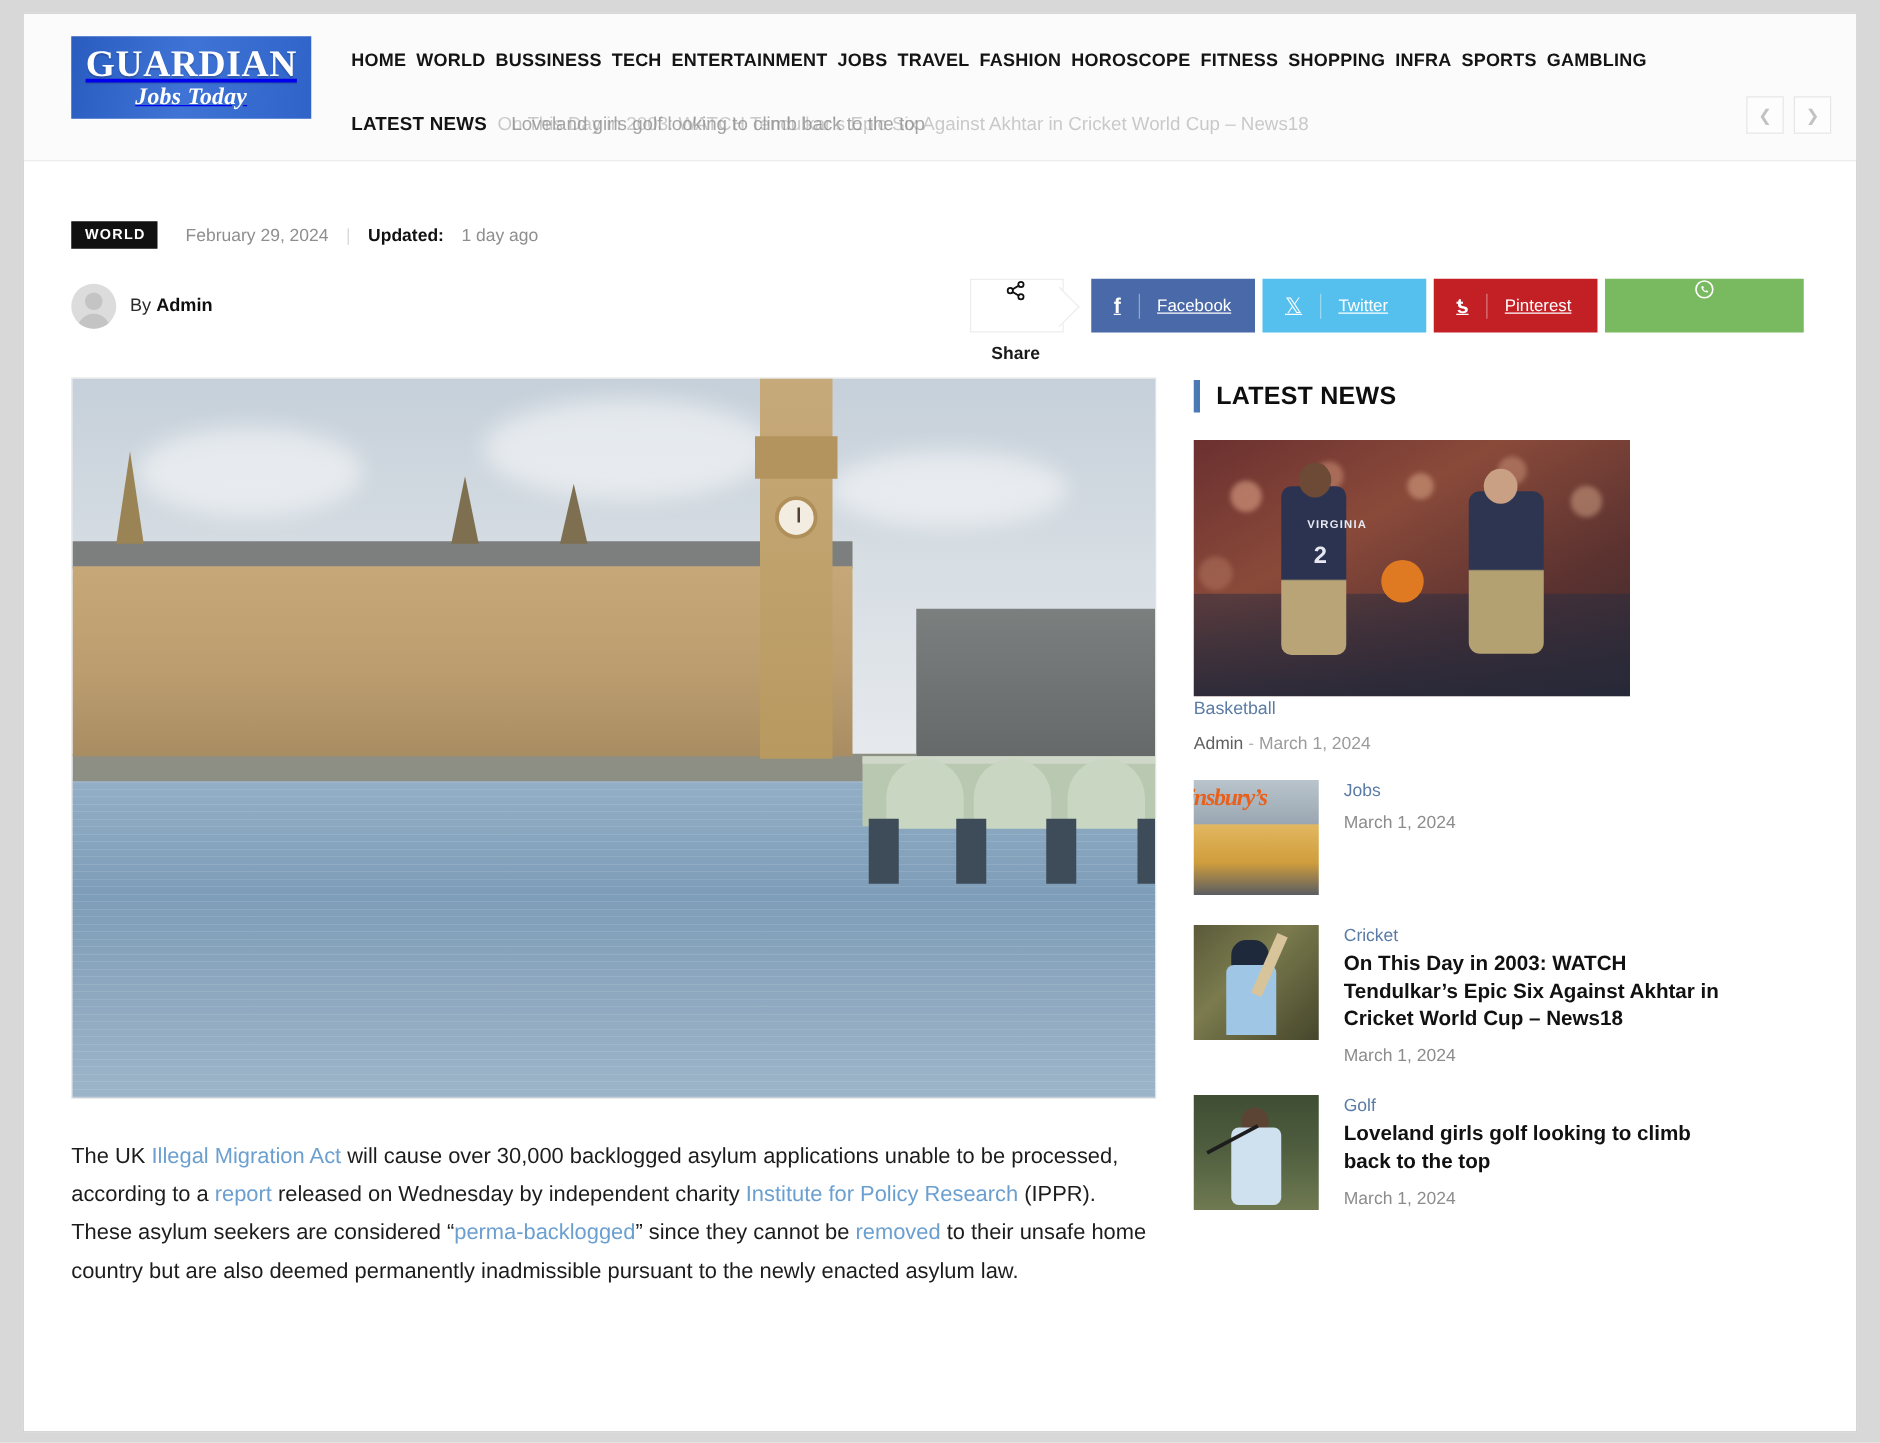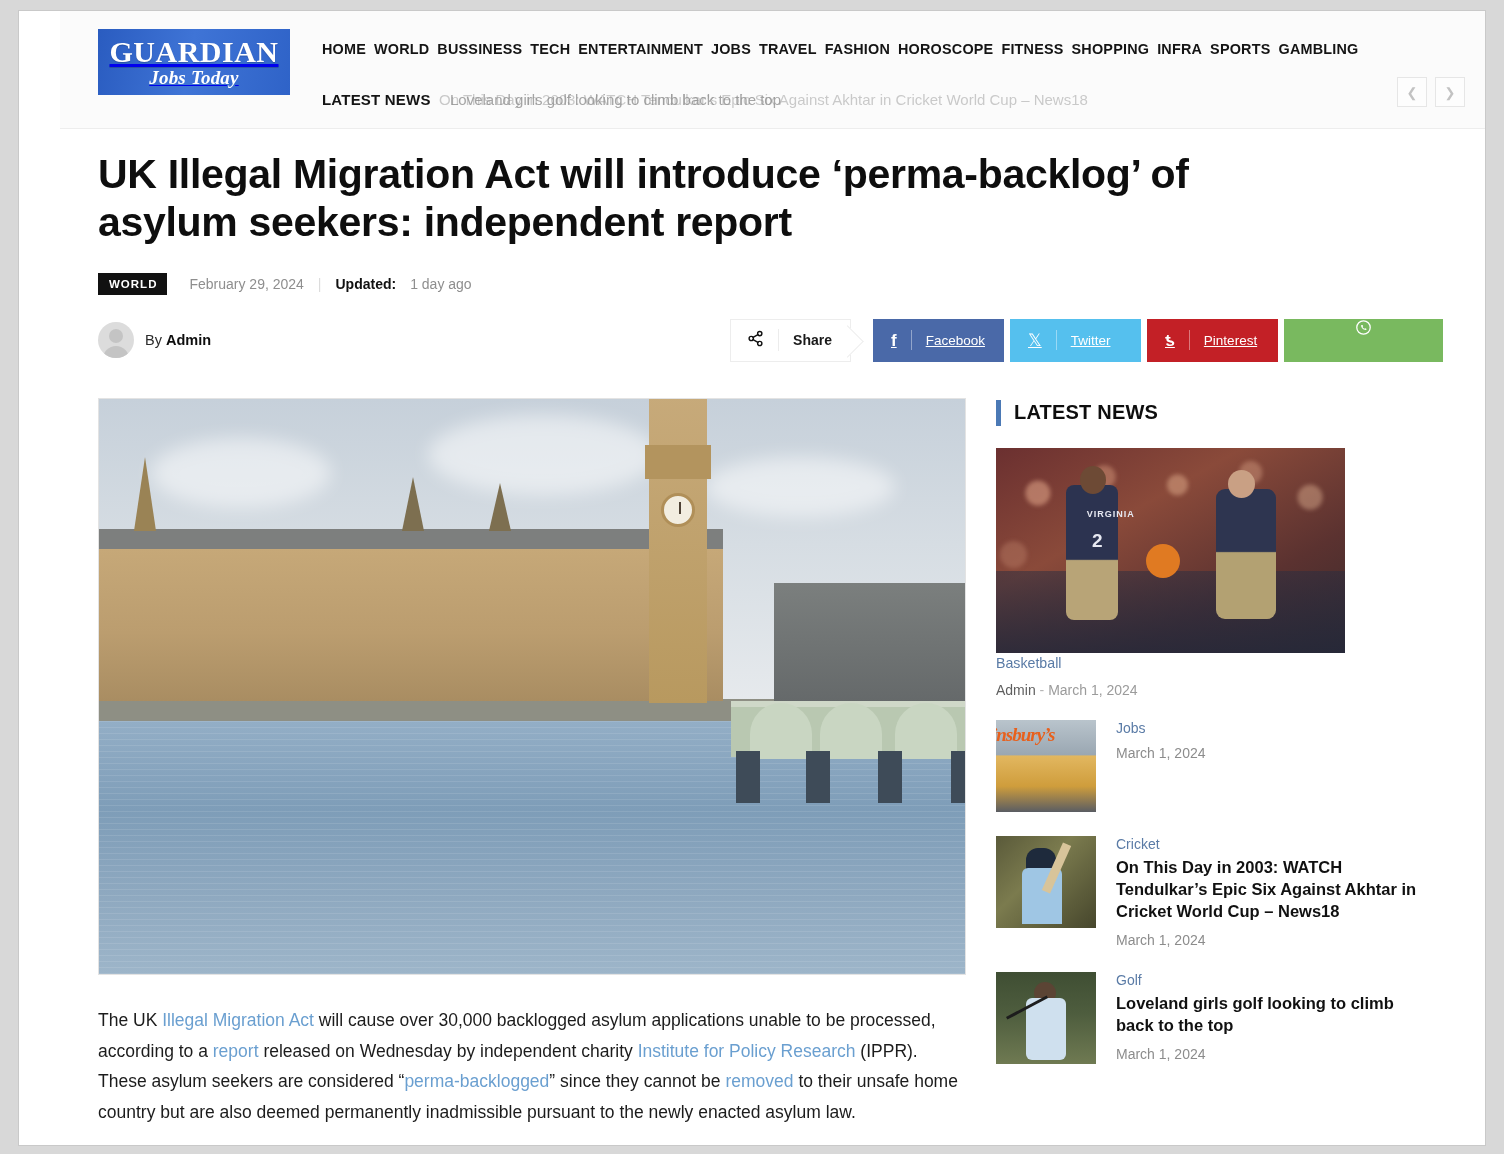--- a/index.html
+++ b/index.html
@@ -9,21 +9,20 @@
     font-family: "Liberation Sans", sans-serif;
     overflow: hidden;
   }
   .page {
     position: absolute;
     left: 18px; top: 10px;
     width: 1468px; height: 1136px;
     background: #ffffff;
     border: 1px solid #c9c9c9;
     overflow: hidden;
-    padding-left: 41px;
   }
 
   
   .header {
     position: relative;
     height: 118px;
     background: #fbfbfb;
     border-bottom: 1px solid #ededed;
   }
   .logo {
@@ -159,20 +158,21 @@
   .share-row { display: flex; align-items: center; }
   .share-tag {
     display: flex; align-items: center;
     height: 43px;
     background: #ffffff;
     border: 1px solid #ededed;
     padding: 0 18px 0 16px;
     gap: 14px;
     position: relative;
     margin-right: 22px;
+    flex-direction: column;
   }
   .share-tag::after {
     content:""; position:absolute; right:-9px; top:10px;
     width:22px; height:22px;
     background:#ffffff;
     border-top:1px solid #ededed; border-right:1px solid #ededed;
     transform: rotate(45deg);
   }
   .share-label { font-size: 14px; font-weight: bold; color: #191919; }
   .share-div { width:1px; height:22px; background:#ececec; }
@@ -377,21 +377,20 @@
       <div class="tnav-btn">
         <span>❮</span>
       </div>
       <div class="tnav-btn">
         <span>❯</span>
       </div>
     </div>
   </div>
 
   <div class="art-head">
-    <h1 class="headline">UK Illegal Migration Act will introduce ‘perma-backlog’ of asylum seekers: independent report</h1>
 
     <div class="meta-row">
       <span class="cat-badge">WORLD</span>
       <span class="meta-date">February 29, 2024</span>
       <span class="meta-sep">|</span>
       <span class="meta-upd">Updated:</span>
       <span class="meta-upd"><span>1 day ago</span></span>
     </div>
 
     <div class="byline-row">

